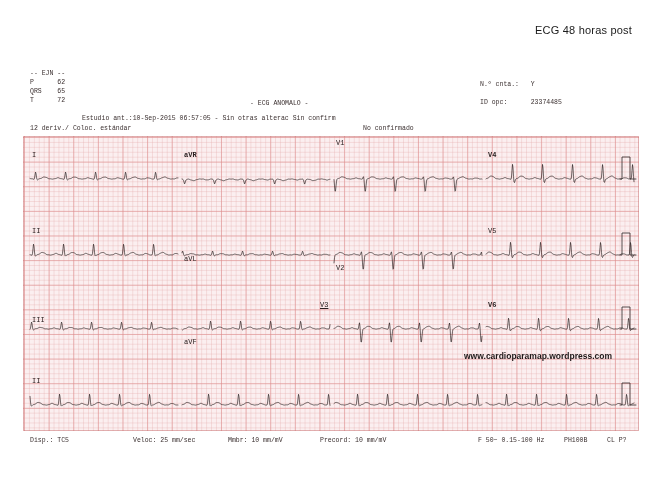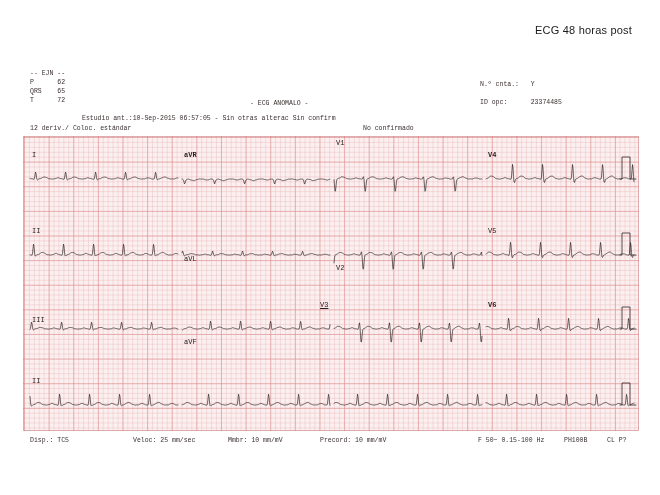--- a/index.html
+++ b/index.html
@@ -194,20 +194,21 @@
           <path d="M462.00 189.75 L462.50 189.51 L463.00 189.42 L463.50 189.46 L464.00 189.57 L464.50 189.71 L465.00 189.86 L465.50 190.07 L466.00 190.37 L466.50 190.74 L467.00 191.12 L467.50 191.45 L468.00 191.66 L468.50 191.74 L469.00 191.76 L469.50 191.77 L470.00 191.83 L470.50 191.95 L471.00 192.07 L471.50 192.11 L472.00 192.05 L472.50 191.92 L473.00 191.79 L473.50 191.69 L474.00 191.63 L474.50 191.57 L475.00 191.45 L475.50 191.24 L476.00 190.99 L476.50 190.77 L477.00 190.68 L477.50 190.76 L478.00 190.97 L478.50 191.24 L479.00 191.45 L479.50 191.58 L480.00 191.64 L480.50 191.69 L481.00 191.78 L481.50 191.91 L482.00 192.05 L482.50 192.23 L483.00 192.34 L483.50 190.72 L484.00 185.62 L484.50 181.21 L485.00 183.59 L485.50 189.66 L486.00 193.28 L486.50 193.83 L487.00 193.02 L487.50 192.19 L488.00 191.77 L488.50 191.61 L489.00 191.54 L489.50 191.43 L490.00 191.22 L490.50 190.88 L491.00 190.46 L491.50 190.06 L492.00 189.75 L492.50 189.57 L493.00 189.51 L493.50 189.52 L494.00 189.56 L494.50 189.63 L495.00 189.78 L495.50 190.04 L496.00 190.40 L496.50 190.82 L497.00 191.20 L497.50 191.47 L498.00 191.61 L498.50 191.66 L499.00 191.70 L499.50 191.78 L500.00 191.91 L500.50 192.03 L501.00 192.11 L501.50 192.07 L502.00 191.97 L502.50 191.85 L503.00 191.77 L503.50 191.74 L504.00 191.72 L504.50 191.63 L505.00 191.45 L505.50 191.18 L506.00 190.90 L506.50 190.73 L507.00 190.71 L507.50 190.84 L508.00 191.05 L508.50 191.26 L509.00 191.41 L509.50 191.50 L510.00 191.58 L510.50 191.69 L511.00 191.84 L511.50 191.99 L512.00 192.10 L512.50 192.21 L513.00 192.27 L513.50 190.64 L514.00 185.59 L514.50 181.25 L515.00 183.67 L515.50 189.73 L516.00 193.29 L516.50 193.77 L517.00 192.94 L517.50 192.14 L518.00 191.78 L518.50 191.69 L519.00 191.62 L519.50 191.47 L520.00 191.18 L520.50 190.80 L521.00 190.39 L521.50 190.04 L522.00 189.80 L522.50 189.65 L523.00 189.57 L523.50 189.51 L524.00 189.49 L524.50 189.55 L525.00 189.74 L525.50 190.07 L526.00 190.48 L526.50 190.90 L527.00 191.22 L527.50 191.42 L528.00 191.52 L528.50 191.59 L529.00 191.70 L529.50 191.84 L530.00 191.99 L530.50 192.08 L531.00 192.09 L531.50 192.00 L532.00 191.89 L532.50 191.82 L533.00 191.81 L533.50 191.82 L534.00 191.79 L534.50 191.64 L535.00 191.39 L535.50 191.09 L536.00 190.85 L536.50 190.74 L537.00 190.78 L537.50 190.92 L538.00 191.08 L538.50 191.22 L539.00 191.32 L539.50 191.43 L540.00 191.57 L540.50 191.75 L541.00 191.93 L541.50 192.05 L542.00 192.09 L542.50 192.14 L543.00 192.18 L543.50 190.60 L544.00 185.63 L544.50 181.33 L545.00 183.75 L545.50 189.75 L546.00 193.24 L546.50 193.68 L547.00 192.88 L547.50 192.14 L548.00 191.85 L548.50 191.77 L549.00 191.67 L549.50 191.44 L550.00 191.11 L550.50 190.72 L551.00 190.37 L551.50 190.09 L552.00 189.88 L552.50 189.72 L553.00 189.57 L553.50 189.45 L554.00 189.40 L554.50 189.50 L555.00 189.76 L555.50 190.15 L556.00 190.57 L556.50 190.93 L557.00 191.18 L557.50 191.33 L558.00 191.45 L558.50 191.58 L559.00 191.76 L559.50 191.93 L560.00 192.05 L560.50 192.07 L561.00 192.02 L561.50 191.91 L562.00 191.85 L562.50 191.85 L563.00 191.89 L563.50 191.90 L564.00 191.80 L564.50 191.59 L565.00 191.30 L565.50 191.03 L566.00 190.86 L566.50 190.81 L567.00 190.86 L567.50 190.96 L568.00 191.06 L568.50 191.14 L569.00 191.25 L569.50 191.40 L570.00 191.61 L570.50 191.83 L571.00 191.99 L571.50 192.05 L572.00 192.03 L572.50 192.06 L573.00 192.14 L573.50 190.62 L574.00 185.70 L574.50 181.41 L575.00 183.78 L575.50 189.71 L576.00 193.15 L576.50 193.61 L577.00 192.87 L577.50 192.20 L578.00 191.94 L578.50 191.83 L579.00 191.65 L579.50 191.37 L580.00 191.02 L580.50 190.69 L581.00 190.40 L581.50 190.17 L582.00 189.96 L582.50 189.73 L583.00 189.51 L583.50 189.36 L584.00 189.34 L584.50 189.51 L585.00 189.83 L585.50 190.23 L586.00 190.61 L586.50 190.90 L587.00 191.10 L587.50 191.26 L588.00 191.43 L588.50 191.64 L589.00 191.84 L589.50 191.99 L590.00 192.04 L590.50 192.00 L591.00 191.93 L591.50 191.87 L592.00 191.88 L592.50 191.93 L593.00 191.97 L593.50 191.92 L594.00 191.76 L594.50 191.50 L595.00 191.23 L595.50 191.03 L596.00 190.92 L596.50 190.90 L597.00 190.92 L597.50 190.94 L598.00 190.98 L598.50 191.06 L599.00 191.22 L599.50 191.44 L600.00 191.70 L600.50 191.90 L601.00 192.00 L601.50 191.99 L602.00 191.94 L602.50 192.00 L603.00 192.15 L603.50 190.70 L604.00 185.79 L604.50 181.45 L605.00 183.74 L605.50 189.62 L606.00 193.08 L606.50 193.60 L607.00 192.92 L607.50 192.29 L608.00 192.00 L608.50 191.82 L609.00 191.58 L609.50 191.28 L610.00 190.98" stroke-width="0.7"></path>
           <path d="M596 192 L598 192 L598 170 L606 170 L606 192 L612 192" stroke-width="0.8"></path>
           <path d="M6.00 259.35 L6.50 265.08 L7.00 268.45 L7.50 269.10 L8.00 268.67 L8.50 268.13 L9.00 267.79 L9.50 267.59 L10.00 267.46 L10.50 267.35 L11.00 267.19 L11.50 266.92 L12.00 266.55 L12.50 266.13 L13.00 265.75 L13.50 265.51 L14.00 265.42 L14.50 265.46 L15.00 265.57 L15.50 265.71 L16.00 265.86 L16.50 266.07 L17.00 266.37 L17.50 266.74 L18.00 267.12 L18.50 267.45 L19.00 267.66 L19.50 267.74 L20.00 267.76 L20.50 267.77 L21.00 267.83 L21.50 267.95 L22.00 268.07 L22.50 268.10 L23.00 268.04 L23.50 267.90 L24.00 267.75 L24.50 267.62 L25.00 267.53 L25.50 267.41 L26.00 267.23 L26.50 266.96 L27.00 266.64 L27.50 266.38 L28.00 266.28 L28.50 266.37 L29.00 266.63 L29.50 266.95 L30.00 267.23 L30.50 267.43 L31.00 267.54 L31.50 267.63 L32.00 267.74 L32.50 267.89 L33.00 268.04 L33.50 268.19 L34.00 268.20 L34.50 266.53 L35.00 261.52 L35.50 257.15 L36.00 259.40 L36.50 265.17 L37.00 268.51 L37.50 269.10 L38.00 268.60 L38.50 268.05 L39.00 267.74 L39.50 267.61 L40.00 267.54 L40.50 267.43 L41.00 267.22 L41.50 266.88 L42.00 266.46 L42.50 266.06 L43.00 265.75 L43.50 265.57 L44.00 265.51 L44.50 265.52 L45.00 265.56 L45.50 265.63 L46.00 265.78 L46.50 266.04 L47.00 266.40 L47.50 266.82 L48.00 267.20 L48.50 267.47 L49.00 267.61 L49.50 267.66 L50.00 267.70 L50.50 267.78 L51.00 267.91 L51.50 268.03 L52.00 268.11 L52.50 268.07 L53.00 267.96 L53.50 267.83 L54.00 267.73 L54.50 267.67 L55.00 267.61 L55.50 267.47 L56.00 267.22 L56.50 266.89 L57.00 266.56 L57.50 266.34 L58.00 266.31 L58.50 266.45 L59.00 266.71 L59.50 266.97 L60.00 267.19 L60.50 267.34 L61.00 267.47 L61.50 267.63 L62.00 267.81 L62.50 267.97 L63.00 268.09 L63.50 268.17 L64.00 268.12 L64.50 266.44 L65.00 261.49 L65.50 257.19 L66.00 259.48 L66.50 265.24 L67.00 268.52 L67.50 269.04 L68.00 268.52 L68.50 267.99 L69.00 267.75 L69.50 267.68 L70.00 267.62 L70.50 267.47 L71.00 267.18 L71.50 266.80 L72.00 266.39 L72.50 266.04 L73.00 265.80 L73.50 265.65 L74.00 265.57 L74.50 265.51 L75.00 265.49 L75.50 265.55 L76.00 265.74 L76.50 266.07 L77.00 266.48 L77.50 266.90 L78.00 267.22 L78.50 267.42 L79.00 267.52 L79.50 267.59 L80.00 267.70 L80.50 267.84 L81.00 267.99 L81.50 268.08 L82.00 268.09 L82.50 267.99 L83.00 267.88 L83.50 267.80 L84.00 267.77 L84.50 267.76 L85.00 267.68 L85.50 267.48 L86.00 267.16 L86.50 266.80 L87.00 266.51 L87.50 266.36 L88.00 266.38 L88.50 266.53 L89.00 266.74 L89.50 266.94 L90.00 267.10 L90.50 267.27 L91.00 267.46 L91.50 267.68 L92.00 267.89 L92.50 268.03 L93.00 268.08 L93.50 268.10 L94.00 268.04 L94.50 266.40 L95.00 261.52 L95.50 257.27 L96.00 259.56 L96.50 265.26 L97.00 268.47 L97.50 268.95 L98.00 268.45 L98.50 268.00 L99.00 267.82 L99.50 267.77 L100.00 267.67 L100.50 267.44 L101.00 267.11 L101.50 266.72 L102.00 266.37 L102.50 266.09 L103.00 265.88 L103.50 265.72 L104.00 265.57 L104.50 265.45 L105.00 265.40 L105.50 265.50 L106.00 265.76 L106.50 266.15 L107.00 266.57 L107.50 266.93 L108.00 267.18 L108.50 267.33 L109.00 267.45 L109.50 267.58 L110.00 267.76 L110.50 267.93 L111.00 268.05 L111.50 268.07 L112.00 268.02 L112.50 267.91 L113.00 267.84 L113.50 267.83 L114.00 267.86 L114.50 267.83 L115.00 267.70 L115.50 267.43 L116.00 267.08 L116.50 266.74 L117.00 266.51 L117.50 266.43 L118.00 266.46 L118.50 266.58 L119.00 266.71 L119.50 266.86 L120.00 267.03 L120.50 267.25 L121.00 267.51 L121.50 267.77 L122.00 267.96 L122.50 268.03 L123.00 268.01 L123.50 268.01 L124.00 267.99 L124.50 266.43 L125.00 261.60 L125.50 257.35 L126.00 259.59 L126.50 265.22 L127.00 268.38 L127.50 268.88 L128.00 268.45 L128.50 268.06 L129.00 267.91 L129.50 267.82 L130.00 267.65 L130.50 267.37 L131.00 267.02 L131.50 266.69 L132.00 266.40 L132.50 266.17 L133.00 265.96 L133.50 265.73 L134.00 265.51 L134.50 265.36 L135.00 265.34 L135.50 265.51 L136.00 265.83 L136.50 266.23 L137.00 266.61 L137.50 266.90 L138.00 267.10 L138.50 267.26 L139.00 267.43 L139.50 267.64 L140.00 267.84 L140.50 267.99 L141.00 268.04 L141.50 268.00 L142.00 267.93 L142.50 267.86 L143.00 267.87 L143.50 267.91 L144.00 267.94 L144.50 267.86 L145.00 267.65 L145.50 267.34 L146.00 267.01 L146.50 266.74 L147.00 266.57 L147.50 266.51 L148.00 266.52 L148.50 266.56 L149.00 266.64 L149.50 266.77 L150.00 266.99 L150.50 267.29 L151.00 267.59 L151.50 267.84 L152.00 267.97 L152.50 267.97 L153.00 267.93 L153.50 267.96 L154.00 268.00" stroke-width="0.7"></path>
           <path d="M158.00 267.79 L158.50 267.59 L159.00 267.46 L159.50 267.35 L160.00 267.19 L160.50 266.92 L161.00 266.55 L161.50 266.13 L162.00 265.75 L162.50 265.51 L163.00 265.42 L163.50 265.46 L164.00 265.57 L164.50 265.71 L165.00 265.86 L165.50 266.07 L166.00 266.37 L166.50 266.74 L167.00 267.12 L167.50 267.45 L168.00 267.66 L168.50 267.74 L169.00 267.76 L169.50 267.77 L170.00 267.83 L170.50 267.95 L171.00 268.07 L171.50 268.10 L172.00 268.04 L172.50 267.90 L173.00 267.75 L173.50 267.62 L174.00 267.53 L174.50 267.41 L175.00 267.23 L175.50 266.96 L176.00 266.64 L176.50 266.38 L177.00 266.28 L177.50 266.37 L178.00 266.63 L178.50 266.95 L179.00 267.23 L179.50 267.43 L180.00 267.54 L180.50 267.63 L181.00 267.74 L181.50 267.89 L182.00 268.04 L182.50 268.19 L183.00 268.20 L183.50 266.53 L184.00 261.52 L184.50 257.15 L185.00 259.40 L185.50 265.17 L186.00 268.51 L186.50 269.10 L187.00 268.60 L187.50 268.05 L188.00 267.74 L188.50 267.61 L189.00 267.54 L189.50 267.43 L190.00 267.22 L190.50 266.88 L191.00 266.46 L191.50 266.06 L192.00 265.75 L192.50 265.57 L193.00 265.51 L193.50 265.52 L194.00 265.56 L194.50 265.63 L195.00 265.78 L195.50 266.04 L196.00 266.40 L196.50 266.82 L197.00 267.20 L197.50 267.47 L198.00 267.61 L198.50 267.66 L199.00 267.70 L199.50 267.78 L200.00 267.91 L200.50 268.03 L201.00 268.11 L201.50 268.07 L202.00 267.96 L202.50 267.83 L203.00 267.73 L203.50 267.67 L204.00 267.61 L204.50 267.47 L205.00 267.22 L205.50 266.89 L206.00 266.56 L206.50 266.34 L207.00 266.31 L207.50 266.45 L208.00 266.71 L208.50 266.97 L209.00 267.19 L209.50 267.34 L210.00 267.47 L210.50 267.63 L211.00 267.81 L211.50 267.97 L212.00 268.09 L212.50 268.17 L213.00 268.12 L213.50 266.44 L214.00 261.49 L214.50 257.19 L215.00 259.48 L215.50 265.24 L216.00 268.52 L216.50 269.04 L217.00 268.52 L217.50 267.99 L218.00 267.75 L218.50 267.68 L219.00 267.62 L219.50 267.47 L220.00 267.18 L220.50 266.80 L221.00 266.39 L221.50 266.04 L222.00 265.80 L222.50 265.65 L223.00 265.57 L223.50 265.51 L224.00 265.49 L224.50 265.55 L225.00 265.74 L225.50 266.07 L226.00 266.48 L226.50 266.90 L227.00 267.22 L227.50 267.42 L228.00 267.52 L228.50 267.59 L229.00 267.70 L229.50 267.84 L230.00 267.99 L230.50 268.08 L231.00 268.09 L231.50 267.99 L232.00 267.88 L232.50 267.80 L233.00 267.77 L233.50 267.76 L234.00 267.68 L234.50 267.48 L235.00 267.16 L235.50 266.80 L236.00 266.51 L236.50 266.36 L237.00 266.38 L237.50 266.53 L238.00 266.74 L238.50 266.94 L239.00 267.10 L239.50 267.27 L240.00 267.46 L240.50 267.68 L241.00 267.89 L241.50 268.03 L242.00 268.08 L242.50 268.10 L243.00 268.04 L243.50 266.40 L244.00 261.52 L244.50 257.27 L245.00 259.56 L245.50 265.26 L246.00 268.47 L246.50 268.95 L247.00 268.45 L247.50 268.00 L248.00 267.82 L248.50 267.77 L249.00 267.67 L249.50 267.44 L250.00 267.11 L250.50 266.72 L251.00 266.37 L251.50 266.09 L252.00 265.88 L252.50 265.72 L253.00 265.57 L253.50 265.45 L254.00 265.40 L254.50 265.50 L255.00 265.76 L255.50 266.15 L256.00 266.57 L256.50 266.93 L257.00 267.18 L257.50 267.33 L258.00 267.45 L258.50 267.58 L259.00 267.76 L259.50 267.93 L260.00 268.05 L260.50 268.07 L261.00 268.02 L261.50 267.91 L262.00 267.84 L262.50 267.83 L263.00 267.86 L263.50 267.83 L264.00 267.70 L264.50 267.43 L265.00 267.08 L265.50 266.74 L266.00 266.51 L266.50 266.43 L267.00 266.46 L267.50 266.58 L268.00 266.71 L268.50 266.86 L269.00 267.03 L269.50 267.25 L270.00 267.51 L270.50 267.77 L271.00 267.96 L271.50 268.03 L272.00 268.01 L272.50 268.01 L273.00 267.99 L273.50 266.43 L274.00 261.60 L274.50 257.35 L275.00 259.59 L275.50 265.22 L276.00 268.38 L276.50 268.88 L277.00 268.45 L277.50 268.06 L278.00 267.91 L278.50 267.82 L279.00 267.65 L279.50 267.37 L280.00 267.02 L280.50 266.69 L281.00 266.40 L281.50 266.17 L282.00 265.96 L282.50 265.73 L283.00 265.51 L283.50 265.36 L284.00 265.34 L284.50 265.51 L285.00 265.83 L285.50 266.23 L286.00 266.61 L286.50 266.90 L287.00 267.10 L287.50 267.26 L288.00 267.43 L288.50 267.64 L289.00 267.84 L289.50 267.99 L290.00 268.04 L290.50 268.00 L291.00 267.93 L291.50 267.86 L292.00 267.87 L292.50 267.91 L293.00 267.94 L293.50 267.86 L294.00 267.65 L294.50 267.34 L295.00 267.01 L295.50 266.74 L296.00 266.57 L296.50 266.51 L297.00 266.52 L297.50 266.56 L298.00 266.64 L298.50 266.77 L299.00 266.99 L299.50 267.29 L300.00 267.59 L300.50 267.84 L301.00 267.97 L301.50 267.97 L302.00 267.93 L302.50 267.96 L303.00 268.00 L303.50 266.50 L304.00 261.68 L304.50 257.39 L305.00 259.55 L305.50 265.13 L306.00 268.31" stroke-width="0.7"></path>
           <path d="M310.00 266.55 L310.50 266.13 L311.00 265.75 L311.50 265.51 L312.00 265.42 L312.50 265.46 L313.00 265.57 L313.50 265.71 L314.00 265.86 L314.50 266.07 L315.00 266.37 L315.50 266.74 L316.00 267.12 L316.50 267.45 L317.00 267.66 L317.50 267.74 L318.00 267.76 L318.50 267.77 L319.00 267.83 L319.50 267.95 L320.00 268.07 L320.50 268.10 L321.00 268.04 L321.50 267.90 L322.00 267.75 L322.50 267.62 L323.00 267.53 L323.50 267.41 L324.00 267.23 L324.50 266.96 L325.00 266.64 L325.50 266.38 L326.00 266.28 L326.50 266.37 L327.00 266.63 L327.50 266.95 L328.00 267.23 L328.50 267.43 L329.00 267.54 L329.50 267.63 L330.00 267.74 L330.50 267.89 L331.00 268.04 L331.50 268.19 L332.00 268.20 L332.50 266.53 L333.00 261.52 L333.50 257.15 L334.00 259.40 L334.50 265.17 L335.00 268.51 L335.50 269.10 L336.00 268.60 L336.50 268.05 L337.00 267.74 L337.50 267.61 L338.00 267.54 L338.50 267.43 L339.00 267.22 L339.50 266.88 L340.00 266.46 L340.50 266.06 L341.00 265.75 L341.50 265.57 L342.00 265.51 L342.50 265.52 L343.00 265.56 L343.50 265.63 L344.00 265.78 L344.50 266.04 L345.00 266.40 L345.50 266.82 L346.00 267.20 L346.50 267.47 L347.00 267.61 L347.50 267.66 L348.00 267.70 L348.50 267.78 L349.00 267.91 L349.50 268.03 L350.00 268.11 L350.50 268.07 L351.00 267.96 L351.50 267.83 L352.00 267.73 L352.50 267.67 L353.00 267.61 L353.50 267.47 L354.00 267.22 L354.50 266.89 L355.00 266.56 L355.50 266.34 L356.00 266.31 L356.50 266.45 L357.00 266.71 L357.50 266.97 L358.00 267.19 L358.50 267.34 L359.00 267.47 L359.50 267.63 L360.00 267.81 L360.50 267.97 L361.00 268.09 L361.50 268.17 L362.00 268.12 L362.50 266.44 L363.00 261.49 L363.50 257.19 L364.00 259.48 L364.50 265.24 L365.00 268.52 L365.50 269.04 L366.00 268.52 L366.50 267.99 L367.00 267.75 L367.50 267.68 L368.00 267.62 L368.50 267.47 L369.00 267.18 L369.50 266.80 L370.00 266.39 L370.50 266.04 L371.00 265.80 L371.50 265.65 L372.00 265.57 L372.50 265.51 L373.00 265.49 L373.50 265.55 L374.00 265.74 L374.50 266.07 L375.00 266.48 L375.50 266.90 L376.00 267.22 L376.50 267.42 L377.00 267.52 L377.50 267.59 L378.00 267.70 L378.50 267.84 L379.00 267.99 L379.50 268.08 L380.00 268.09 L380.50 267.99 L381.00 267.88 L381.50 267.80 L382.00 267.77 L382.50 267.76 L383.00 267.68 L383.50 267.48 L384.00 267.16 L384.50 266.80 L385.00 266.51 L385.50 266.36 L386.00 266.38 L386.50 266.53 L387.00 266.74 L387.50 266.94 L388.00 267.10 L388.50 267.27 L389.00 267.46 L389.50 267.68 L390.00 267.89 L390.50 268.03 L391.00 268.08 L391.50 268.10 L392.00 268.04 L392.50 266.40 L393.00 261.52 L393.50 257.27 L394.00 259.56 L394.50 265.26 L395.00 268.47 L395.50 268.95 L396.00 268.45 L396.50 268.00 L397.00 267.82 L397.50 267.77 L398.00 267.67 L398.50 267.44 L399.00 267.11 L399.50 266.72 L400.00 266.37 L400.50 266.09 L401.00 265.88 L401.50 265.72 L402.00 265.57 L402.50 265.45 L403.00 265.40 L403.50 265.50 L404.00 265.76 L404.50 266.15 L405.00 266.57 L405.50 266.93 L406.00 267.18 L406.50 267.33 L407.00 267.45 L407.50 267.58 L408.00 267.76 L408.50 267.93 L409.00 268.05 L409.50 268.07 L410.00 268.02 L410.50 267.91 L411.00 267.84 L411.50 267.83 L412.00 267.86 L412.50 267.83 L413.00 267.70 L413.50 267.43 L414.00 267.08 L414.50 266.74 L415.00 266.51 L415.50 266.43 L416.00 266.46 L416.50 266.58 L417.00 266.71 L417.50 266.86 L418.00 267.03 L418.50 267.25 L419.00 267.51 L419.50 267.77 L420.00 267.96 L420.50 268.03 L421.00 268.01 L421.50 268.01 L422.00 267.99 L422.50 266.43 L423.00 261.60 L423.50 257.35 L424.00 259.59 L424.50 265.22 L425.00 268.38 L425.50 268.88 L426.00 268.45 L426.50 268.06 L427.00 267.91 L427.50 267.82 L428.00 267.65 L428.50 267.37 L429.00 267.02 L429.50 266.69 L430.00 266.40 L430.50 266.17 L431.00 265.96 L431.50 265.73 L432.00 265.51 L432.50 265.36 L433.00 265.34 L433.50 265.51 L434.00 265.83 L434.50 266.23 L435.00 266.61 L435.50 266.90 L436.00 267.10 L436.50 267.26 L437.00 267.43 L437.50 267.64 L438.00 267.84 L438.50 267.99 L439.00 268.04 L439.50 268.00 L440.00 267.93 L440.50 267.86 L441.00 267.87 L441.50 267.91 L442.00 267.94 L442.50 267.86 L443.00 267.65 L443.50 267.34 L444.00 267.01 L444.50 266.74 L445.00 266.57 L445.50 266.51 L446.00 266.52 L446.50 266.56 L447.00 266.64 L447.50 266.77 L448.00 266.99 L448.50 267.29 L449.00 267.59 L449.50 267.84 L450.00 267.97 L450.50 267.97 L451.00 267.93 L451.50 267.96 L452.00 268.00 L452.50 266.50 L453.00 261.68 L453.50 257.39 L454.00 259.55 L454.50 265.13 L455.00 268.31 L455.50 268.87 L456.00 268.50 L456.50 268.14 L457.00 267.97 L457.50 267.82 L458.00 267.58" stroke-width="0.7"></path>
           <path d="M462.00 265.57 L462.50 265.71 L463.00 265.86 L463.50 266.07 L464.00 266.37 L464.50 266.74 L465.00 267.12 L465.50 267.45 L466.00 267.66 L466.50 267.74 L467.00 267.76 L467.50 267.77 L468.00 267.83 L468.50 267.95 L469.00 268.07 L469.50 268.10 L470.00 268.04 L470.50 267.90 L471.00 267.75 L471.50 267.62 L472.00 267.53 L472.50 267.41 L473.00 267.23 L473.50 266.96 L474.00 266.64 L474.50 266.38 L475.00 266.28 L475.50 266.37 L476.00 266.63 L476.50 266.95 L477.00 267.23 L477.50 267.43 L478.00 267.54 L478.50 267.63 L479.00 267.74 L479.50 267.89 L480.00 268.04 L480.50 268.19 L481.00 268.20 L481.50 266.53 L482.00 261.52 L482.50 257.15 L483.00 259.40 L483.50 265.17 L484.00 268.51 L484.50 269.10 L485.00 268.60 L485.50 268.05 L486.00 267.74 L486.50 267.61 L487.00 267.54 L487.50 267.43 L488.00 267.22 L488.50 266.88 L489.00 266.46 L489.50 266.06 L490.00 265.75 L490.50 265.57 L491.00 265.51 L491.50 265.52 L492.00 265.56 L492.50 265.63 L493.00 265.78 L493.50 266.04 L494.00 266.40 L494.50 266.82 L495.00 267.20 L495.50 267.47 L496.00 267.61 L496.50 267.66 L497.00 267.70 L497.50 267.78 L498.00 267.91 L498.50 268.03 L499.00 268.11 L499.50 268.07 L500.00 267.96 L500.50 267.83 L501.00 267.73 L501.50 267.67 L502.00 267.61 L502.50 267.47 L503.00 267.22 L503.50 266.89 L504.00 266.56 L504.50 266.34 L505.00 266.31 L505.50 266.45 L506.00 266.71 L506.50 266.97 L507.00 267.19 L507.50 267.34 L508.00 267.47 L508.50 267.63 L509.00 267.81 L509.50 267.97 L510.00 268.09 L510.50 268.17 L511.00 268.12 L511.50 266.44 L512.00 261.49 L512.50 257.19 L513.00 259.48 L513.50 265.24 L514.00 268.52 L514.50 269.04 L515.00 268.52 L515.50 267.99 L516.00 267.75 L516.50 267.68 L517.00 267.62 L517.50 267.47 L518.00 267.18 L518.50 266.80 L519.00 266.39 L519.50 266.04 L520.00 265.80 L520.50 265.65 L521.00 265.57 L521.50 265.51 L522.00 265.49 L522.50 265.55 L523.00 265.74 L523.50 266.07 L524.00 266.48 L524.50 266.90 L525.00 267.22 L525.50 267.42 L526.00 267.52 L526.50 267.59 L527.00 267.70 L527.50 267.84 L528.00 267.99 L528.50 268.08 L529.00 268.09 L529.50 267.99 L530.00 267.88 L530.50 267.80 L531.00 267.77 L531.50 267.76 L532.00 267.68 L532.50 267.48 L533.00 267.16 L533.50 266.80 L534.00 266.51 L534.50 266.36 L535.00 266.38 L535.50 266.53 L536.00 266.74 L536.50 266.94 L537.00 267.10 L537.50 267.27 L538.00 267.46 L538.50 267.68 L539.00 267.89 L539.50 268.03 L540.00 268.08 L540.50 268.10 L541.00 268.04 L541.50 266.40 L542.00 261.52 L542.50 257.27 L543.00 259.56 L543.50 265.26 L544.00 268.47 L544.50 268.95 L545.00 268.45 L545.50 268.00 L546.00 267.82 L546.50 267.77 L547.00 267.67 L547.50 267.44 L548.00 267.11 L548.50 266.72 L549.00 266.37 L549.50 266.09 L550.00 265.88 L550.50 265.72 L551.00 265.57 L551.50 265.45 L552.00 265.40 L552.50 265.50 L553.00 265.76 L553.50 266.15 L554.00 266.57 L554.50 266.93 L555.00 267.18 L555.50 267.33 L556.00 267.45 L556.50 267.58 L557.00 267.76 L557.50 267.93 L558.00 268.05 L558.50 268.07 L559.00 268.02 L559.50 267.91 L560.00 267.84 L560.50 267.83 L561.00 267.86 L561.50 267.83 L562.00 267.70 L562.50 267.43 L563.00 267.08 L563.50 266.74 L564.00 266.51 L564.50 266.43 L565.00 266.46 L565.50 266.58 L566.00 266.71 L566.50 266.86 L567.00 267.03 L567.50 267.25 L568.00 267.51 L568.50 267.77 L569.00 267.96 L569.50 268.03 L570.00 268.01 L570.50 268.01 L571.00 267.99 L571.50 266.43 L572.00 261.60 L572.50 257.35 L573.00 259.59 L573.50 265.22 L574.00 268.38 L574.50 268.88 L575.00 268.45 L575.50 268.06 L576.00 267.91 L576.50 267.82 L577.00 267.65 L577.50 267.37 L578.00 267.02 L578.50 266.69 L579.00 266.40 L579.50 266.17 L580.00 265.96 L580.50 265.73 L581.00 265.51 L581.50 265.36 L582.00 265.34 L582.50 265.51 L583.00 265.83 L583.50 266.23 L584.00 266.61 L584.50 266.90 L585.00 267.10 L585.50 267.26 L586.00 267.43 L586.50 267.64 L587.00 267.84 L587.50 267.99 L588.00 268.04 L588.50 268.00 L589.00 267.93 L589.50 267.86 L590.00 267.87 L590.50 267.91 L591.00 267.94 L591.50 267.86 L592.00 267.65 L592.50 267.34 L593.00 267.01 L593.50 266.74 L594.00 266.57 L594.50 266.51 L595.00 266.52 L595.50 266.56 L596.00 266.64 L596.50 266.77 L597.00 266.99 L597.50 267.29 L598.00 267.59 L598.50 267.84 L599.00 267.97 L599.50 267.97 L600.00 267.93 L600.50 267.96 L601.00 268.00 L601.50 266.50 L602.00 261.68 L602.50 257.39 L603.00 259.55 L603.50 265.13 L604.00 268.31 L604.50 268.87 L605.00 268.50 L605.50 268.14 L606.00 267.97 L606.50 267.82 L607.00 267.58 L607.50 267.28 L608.00 266.98 L608.50 266.71 L609.00 266.48 L609.50 266.25 L610.00 265.98" stroke-width="0.7"></path>
           <path d="M596 268 L598 268 L598 246 L606 246 L606 268 L612 268" stroke-width="0.8"></path>
         </g>
     </svg>
 
+    <div class="watermark">www.cardioparamap.wordpress.com</div>
   </div>
 
   <div class="footer f1">Disp.: TC5</div>
   <div class="footer f2">Veloc: 25 mm/sec</div>
   <div class="footer f3">Mmbr: 10 mm/mV</div>
   <div class="footer f4">Precord: 10 mm/mV</div>
   <div class="footer f5">F 50~ 0.15-100 Hz</div>
   <div class="footer f6">PH100B</div>
   <div class="footer f7">CL P?</div>
 

